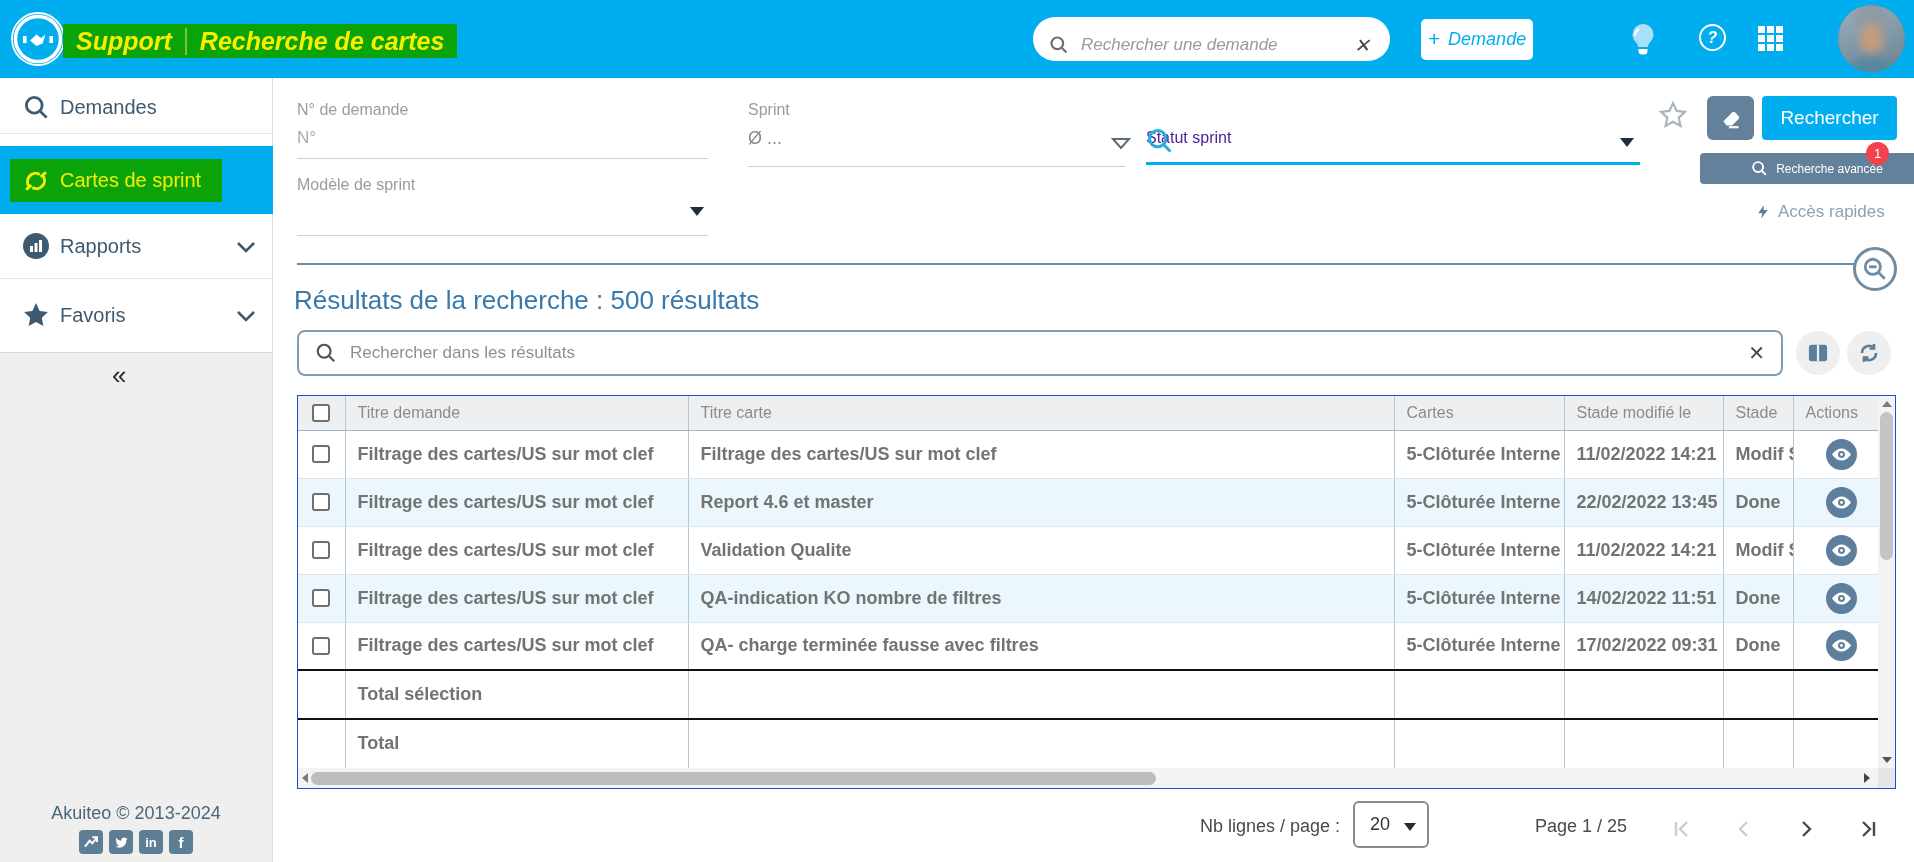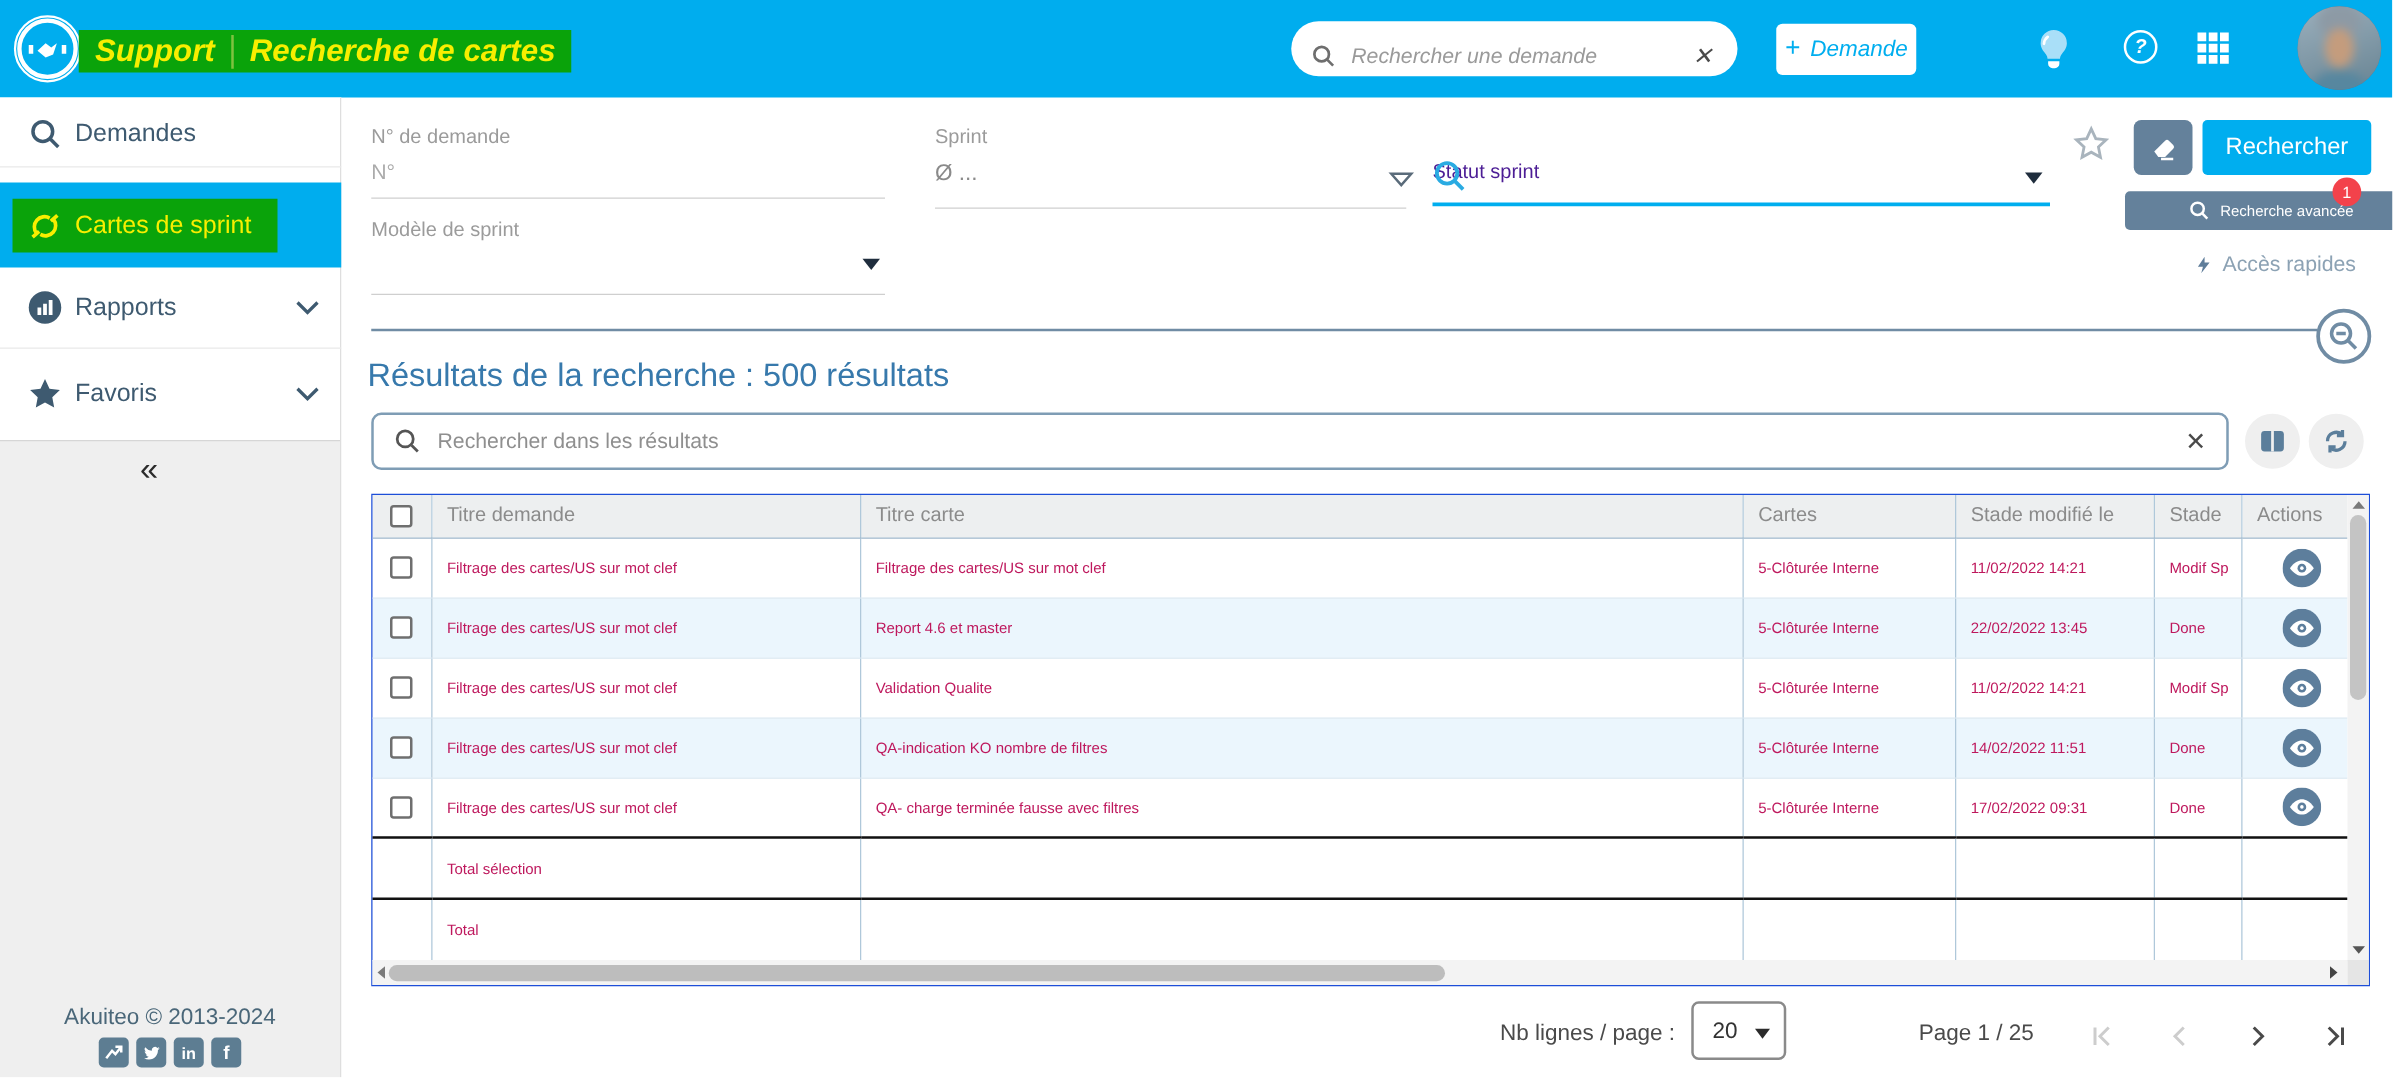--- a/index.html
+++ b/index.html
@@ -61,21 +61,21 @@
   
   .rtitle{position:absolute;left:294px;top:285px;font-size:26px;color:var(--titleblue,#3779AC);}
   .rsearch{position:absolute;left:297px;top:330px;width:1486px;height:46px;border:2px solid #7F9DB5;border-radius:8px;display:flex;align-items:center;padding:0 16px;background:#fff;}
   .rsearch .ph{color:#8F8F8F;font-size:17px;margin-left:13px;flex:1;}
   .rsearch .x{color:#4A4A4A;font-size:20px;}
   .roundbtn{position:absolute;top:331px;width:44px;height:44px;border-radius:50%;background:#EFEFEF;display:flex;align-items:center;justify-content:center;}
   
   .tablewrap{position:absolute;left:297px;top:395px;width:1599px;height:394px;border:1px solid #1d4ed8;background:#fff;}
   table.res{border-collapse:collapse;table-layout:fixed;width:1580px;}
   table.res th{height:34px;background:#EDEFF0;color:#8B8B8B;font-weight:400;font-size:16px;text-align:left;padding:0 0 0 12px;border-right:1px solid #AFC8DA;border-bottom:1px solid #9EB7CB;white-space:nowrap;overflow:hidden;}
-  table.res td{height:48px;font-size:12px;color:#be185d;padding:0 0 0 12px;border-right:1px solid #AFC8DA;border-bottom:1px solid #D9E7F1;white-space:nowrap;overflow:hidden;}
+  table.res td{height:48px;font-size:18px;color:#737373;padding:0 0 0 12px;border-right:1px solid #AFC8DA;border-bottom:1px solid #D9E7F1;white-space:nowrap;overflow:hidden;font-weight:bold;}
   table.res tr.totrow td{height:49px;}
   table.res th:first-child,table.res td:first-child{padding:0;text-align:center;}
   table.res th:last-child,table.res td:last-child{border-right:none;}
   table.res tr.alt td{background:#EBF6FD;}
   table.res tr.thickb td{border-bottom:2px solid #111;}
   .cb{width:18px;height:18px;border:2px solid #6F6F6F;border-radius:3px;display:block;margin:0 auto;background:#fff;}
   .eyebtn{display:inline-block;vertical-align:middle;}
   td.actions{text-align:center;padding:0;}
   
   .vscroll{position:absolute;right:0;top:0;width:17px;height:372px;background:#F3F3F3;}

